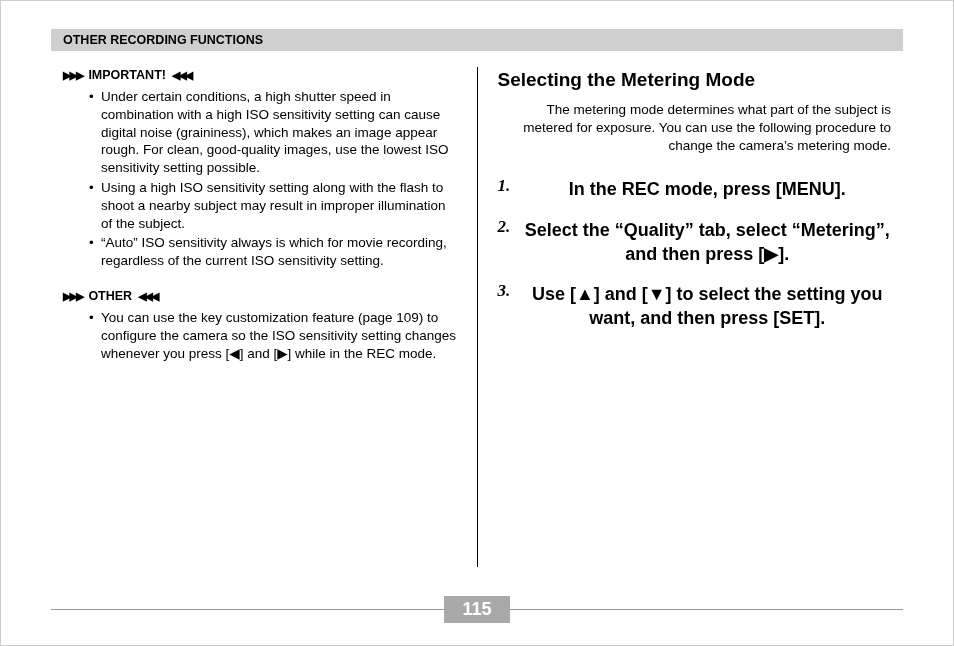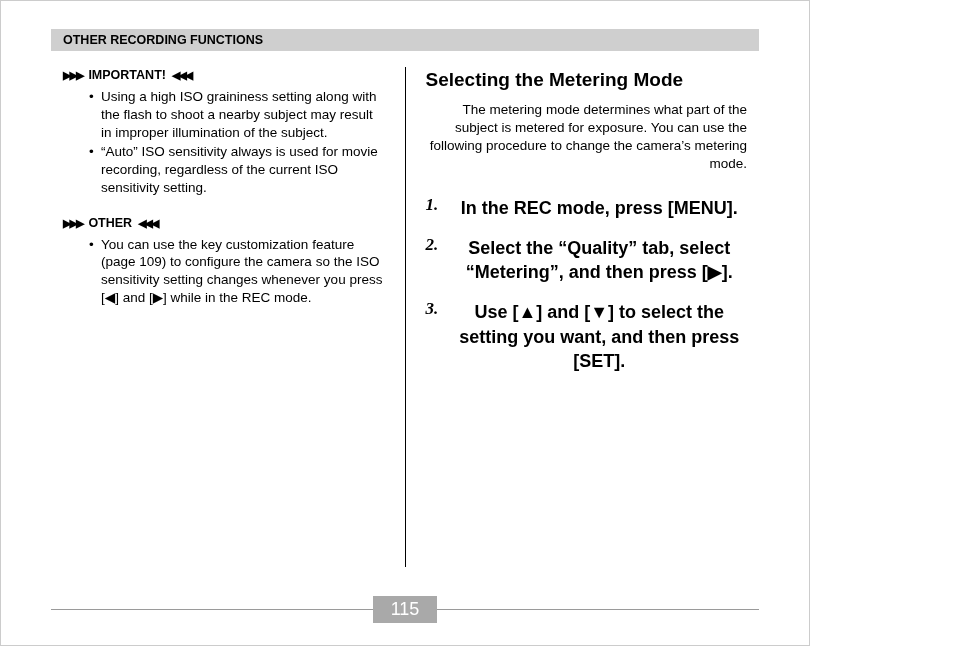--- a/index.html
+++ b/index.html
@@ -1,19 +1,19 @@
 <!DOCTYPE html>
 <html><head>
 <meta charset="utf-8">
 <style>
   * { box-sizing: border-box; margin: 0; padding: 0; }
   html, body { width: 954px; height: 646px; background: #fff; font-family: Arial, Helvetica, sans-serif; color: #000; }
   .page {
     position: relative;
-    width: 810px;
+    width: 954px;
     height: 646px;
     padding: 28px 50px 30px 50px;
     border: 1px solid #ccc;
   }
   .header-bar {
     background: #cfcfcf;
     height: 22px;
     line-height: 22px;
     font-size: 12.5px;
     font-weight: bold;
@@ -114,21 +114,21 @@
     align-items: center;
   }
   .footer .rule {
     flex: 1;
     height: 1px;
     background: #9a9a9a;
   }
   .footer .pagebox {
     background: #a9a9a9;
     color: #fff;
-    font-weight: normal;
+    font-weight: bold;
     font-size: 18px;
     padding: 3px 18px;
     margin: 0 0px;
   }
 </style>
 </head>
 <body>
 
 <div class="page">
 
@@ -137,22 +137,23 @@
   <div class="columns">
 
     <div class="col">
 
       <div class="callout-label">
         <span class="arrows-left">▶▶▶</span>
         <span>IMPORTANT!</span>
         <span class="arrows-right">◀◀◀</span>
       </div>
       <ul class="bullets">
-        <li>Using a high ISO graininess setting along with the flash to shoot a nearby subject may result in improper illumination of the subject.</li>
-        <li>“Auto” ISO sensitivity always is used for movie recording, regardless of the current ISO sensitivity setting.</li>
+        <li>Under certain conditions, a high shutter speed in combination with a high ISO sensitivity setting can cause digital noise (graininess), which makes an image appear rough. For clean, good-quality images, use the lowest ISO sensitivity setting possible.</li>
+        <li>Using a high ISO sensitivity setting along with the flash to shoot a nearby subject may result in improper illumination of the subject.</li>
+        <li>“Auto” ISO sensitivity always is which for movie recording, regardless of the current ISO sensitivity setting.</li>
       </ul>
 
       <div class="callout-label">
         <span class="arrows-left">▶▶▶</span>
         <span>OTHER</span>
         <span class="arrows-right">◀◀◀</span>
       </div>
       <ul class="bullets">
         <li>You can use the key customization feature (page 109) to configure the camera so the ISO sensitivity setting changes whenever you press [◀] and [▶] while in the REC mode.</li>
       </ul>

